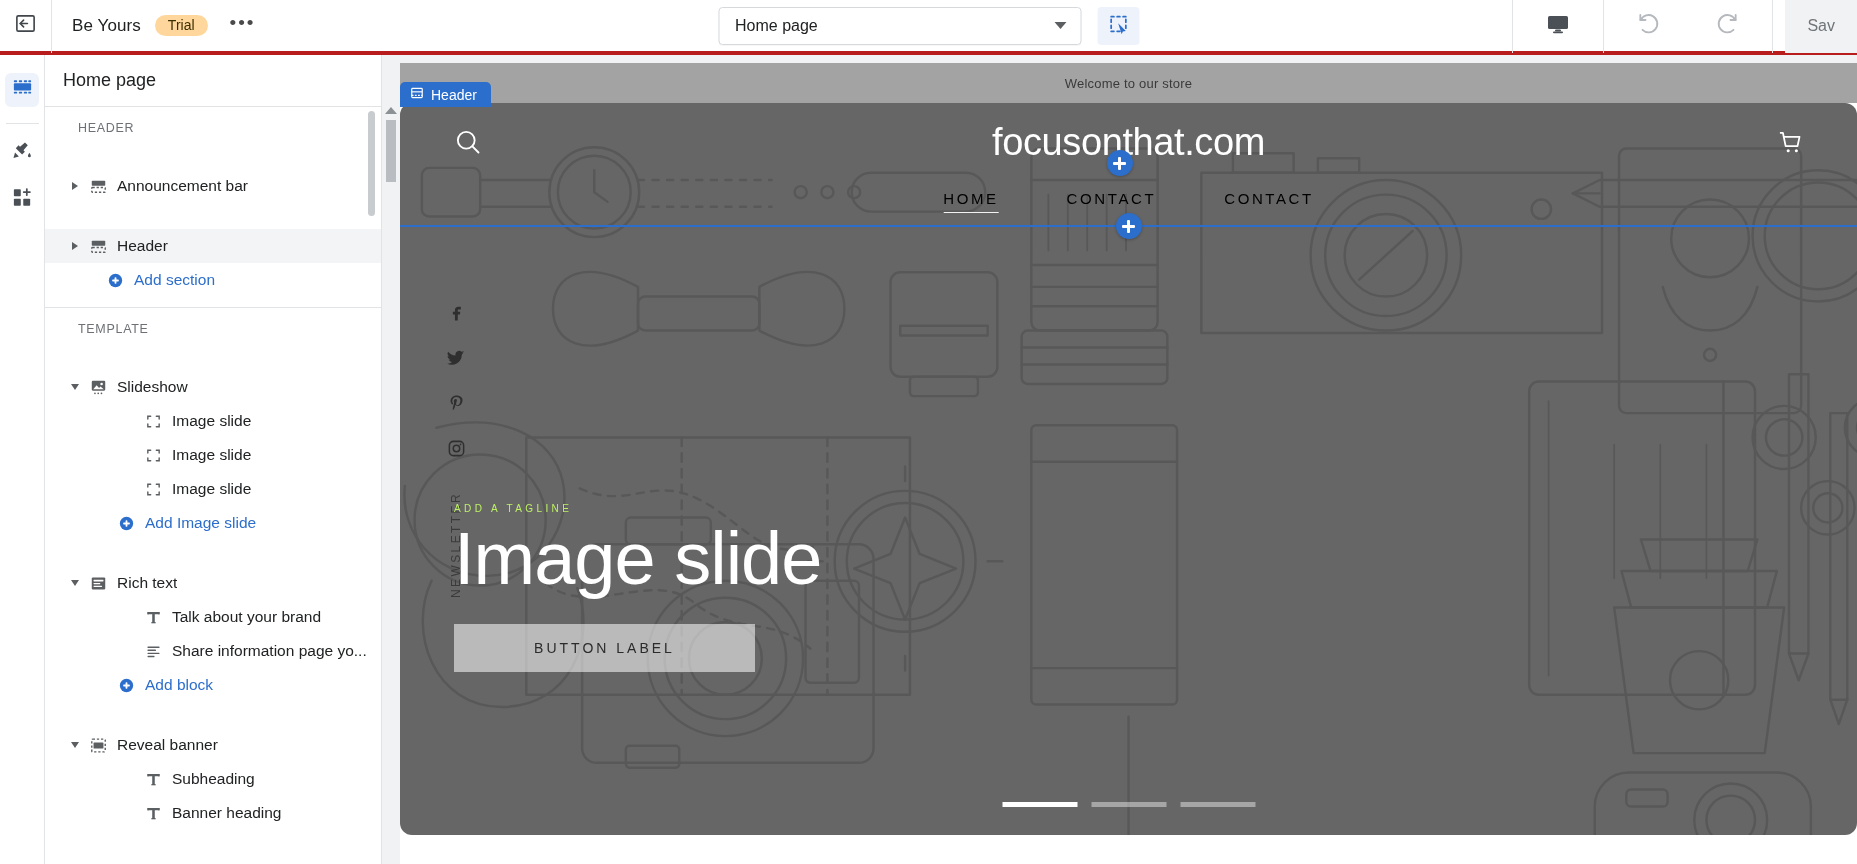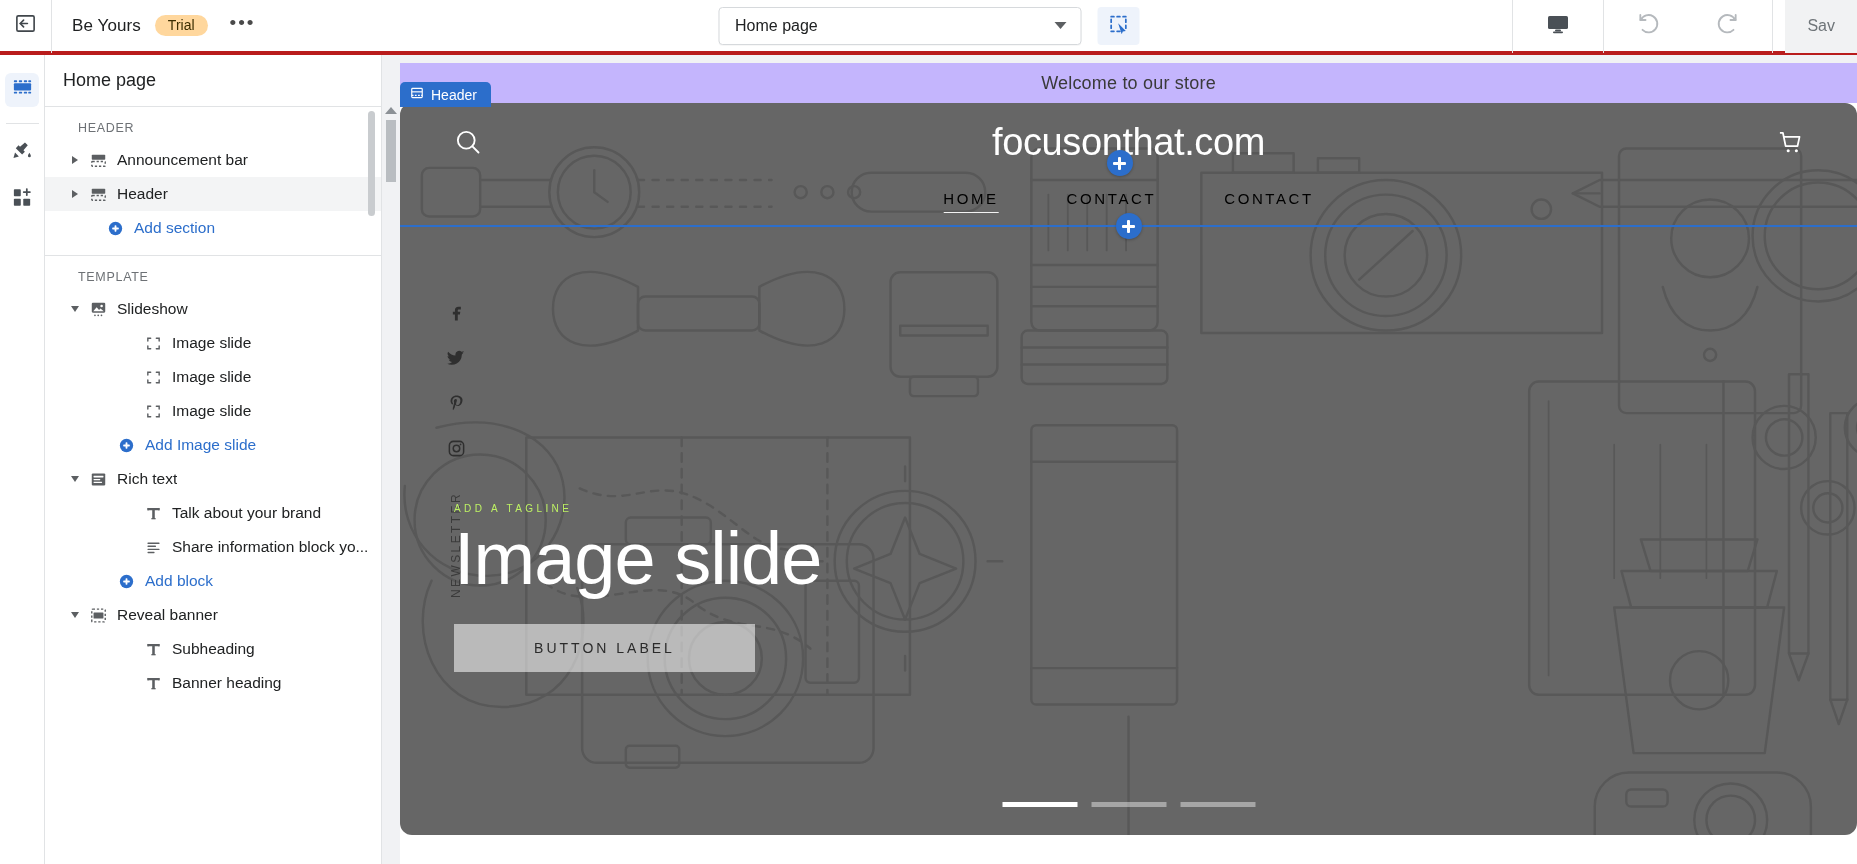--- a/index.html
+++ b/index.html
@@ -110,21 +110,21 @@
     padding: 0 0 8px 33px; text-transform: uppercase;
   }
   .row {
     display: flex; align-items: center; height: 34px;
     font-size: 15.5px; color: #202223; cursor: pointer; padding-right: 8px;
   }
   .row.sel { background: #f3f4f5; }
   .row .disc { width: 20px; min-width: 20px; display: flex; align-items: center; justify-content: center; }
   .row .ico { width: 26px; min-width: 26px; display: flex; align-items: center; justify-content: center; }
   .row .txt { margin-left: 6px; white-space: nowrap; overflow: hidden; text-overflow: ellipsis; }
-  .row.lvl0 { padding-left: 44px; }
+  .row.lvl0 { padding-left: 44px; margin-top: 26px; }
   .row.lvl0 .disc { margin-left: -24px; }
   .row.lvl1 { padding-left: 75px; }
   .row.addlink { color: #2c6ecb; padding-left: 68px; }
   .row.addlink.sect { padding-left: 57px; text-align: center; }
   .tri-r { width: 0; height: 0; border-top: 4.5px solid transparent; border-bottom: 4.5px solid transparent; border-left: 6px solid #5c5f62; }
   .tri-d { width: 0; height: 0; border-left: 4.5px solid transparent; border-right: 4.5px solid transparent; border-top: 6px solid #5c5f62; }
   .panel-sb {
     position: absolute; right: 3px; top: 4px; width: 7px; height: 105px;
     background: #c9cccf; border-radius: 4px;
   }
@@ -142,22 +142,22 @@
   }
   .pv-sb-up { margin-top: 52px; width: 0; height: 0;
     border-left: 6px solid transparent; border-right: 6px solid transparent; border-bottom: 7px solid #8c9196; }
   .pv-sb-thumb { margin-top: 6px; width: 10px; height: 62px; background: #b9bdc1; }
 
   .storefront {
     position: absolute; left: 18px; top: 8px; right: 0; bottom: 0;
     background: #ffffff; overflow: hidden;
   }
   .ann-bar {
-    height: 40px; background: #c4b5fd; display: flex; align-items: center; justify-content: center;
-    font-size: 18px; color: #3a3a3a; letter-spacing: .2px; position: relative;
+    height: 40px; background: #a3a3a3; display: flex; align-items: center; justify-content: center;
+    font-size: 13px; color: #3a3a3a; letter-spacing: .2px; position: relative;
   }
   .sec-badge {
     position: absolute; left: 0; top: 19px;
     background: #2c6ecb; color: #fff; border-radius: 5px 5px 0 0;
     height: 25px; padding: 0 14px 0 10px;
     display: flex; align-items: center; gap: 7px;
     font-size: 14px; z-index: 8; cursor: pointer;
   }
   .hero {
     position: relative; background: #666666; height: 732px; overflow: hidden; border-radius: 12px;
@@ -469,21 +469,21 @@
               <div class="row lvl1">
                 <span class="disc"></span>
                 <span class="ico">
                   <svg width="17" height="17" viewBox="0 0 24 24" fill="#5c5f62">
         <rect x="3.5" y="5" width="17" height="2.1" rx=".8"></rect>
         <rect x="3.5" y="9.3" width="12" height="2.1" rx=".8"></rect>
         <rect x="3.5" y="13.6" width="17" height="2.1" rx=".8"></rect>
         <rect x="3.5" y="17.9" width="10" height="2.1" rx=".8"></rect>
                   </svg>
                 </span>
-                <span class="txt">Share information block yo...</span>
+                <span class="txt">Share information page yo...</span>
               </div>
               <div class="row addlink">
                 <span class="ico">
                   <svg width="17" height="17" viewBox="0 0 24 24">
                     <circle cx="12" cy="12" r="9.4" fill="#2c6ecb"></circle>
         <rect x="7.3" y="10.7" width="9.4" height="2.6" rx="1" fill="#fff"></rect>
         <rect x="10.7" y="7.3" width="2.6" height="9.4" rx="1" fill="#fff"></rect>
                   </svg>
                 </span>
                 <span class="txt">Add block</span>

